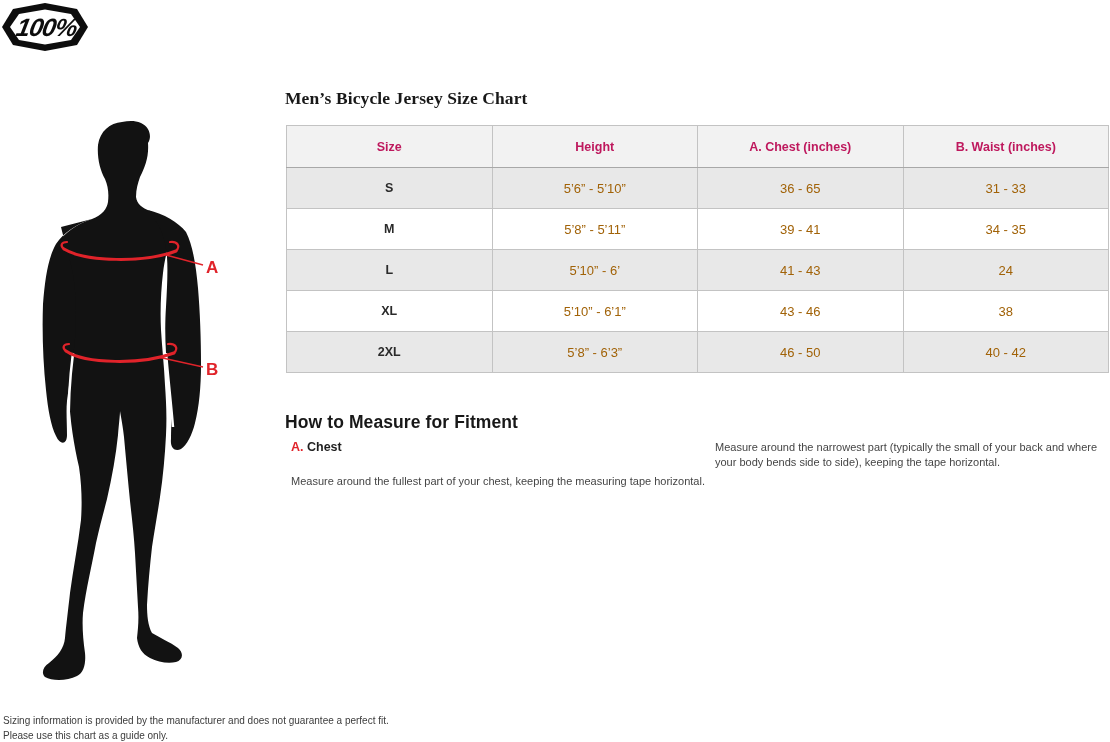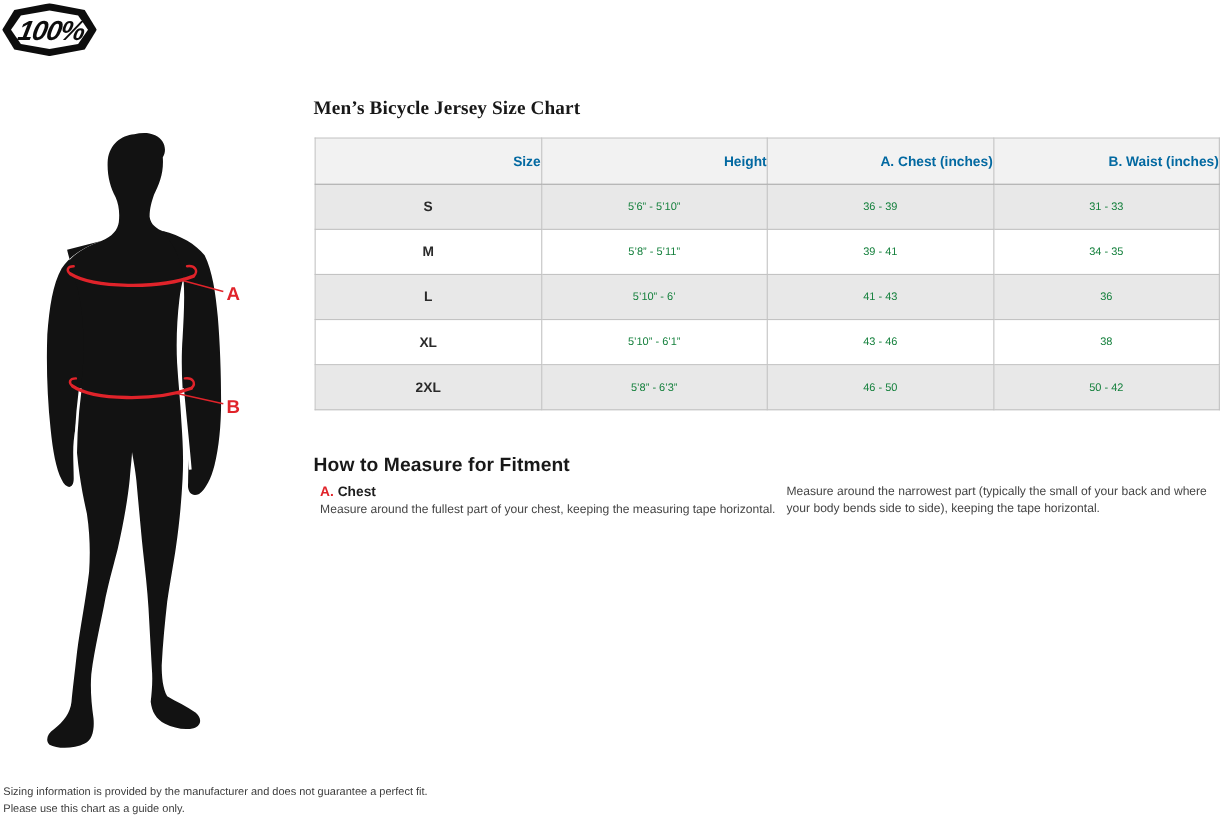--- a/index.html
+++ b/index.html
@@ -36,42 +36,42 @@
   .size-table-wrap { left: 286px; top: 125px; width: 823px; }
   table.size-table {
     width: 100%;
     border-collapse: collapse;
     table-layout: fixed;
     border: 1px solid #adadad;
   }
   table.size-table th {
     height: 42px;
     background: #f2f2f2;
-    font-size: 12.5px; font-weight: 700; color: #0369a1;
+    font-size: 12.5px; font-weight: 700; color: #be185d;
     border: 1px solid #c3c3c3;
     border-bottom: 1px solid #a8a8a8;
-    text-align: right; vertical-align: middle;
+    text-align: center; vertical-align: middle;
   }
   table.size-table td {
     height: 41px;
-    font-size: 10px; color: #15803d;
+    font-size: 13px; color: #a16207;
     border: 1px solid #c3c3c3;
     text-align: center; vertical-align: middle;
   }
   table.size-table td:first-child { font-weight: 700; color: #2a2a2a; font-size: 12.5px; }
   table.size-table tr.alt td { background: #e8e8e8; }
   table.size-table tr.plain td { background: #ffffff; }
 
   
   .measure-col { top: 440px; }
   .measure-col.col-a { left: 291px; width: 418px; }
   .measure-col.col-c { left: 715px; width: 392px; }
   .measure-head {
     font-size: 12.5px; font-weight: 700; color: #1e1e1e;
-    margin-bottom: 2px;
+    margin-bottom: 20px;
   }
   .measure-head .letter { color: #e0232a; }
   .measure-desc {
     font-size: 11px; line-height: 15px; color: #454545;
   }
 
   
   .footer {
     left: 3px; top: 714px;
     font-size: 10px; line-height: 14.5px; color: #3c3c3c;
@@ -198,46 +198,46 @@
         <th>Size</th>
         <th>Height</th>
         <th>A. Chest (inches)</th>
         <th>B. Waist (inches)</th>
       </tr>
     </thead>
     <tbody>
       <tr class="alt">
         <td>S</td>
         <td>5’6” - 5’10”</td>
-        <td>36 - 39</td>
+        <td>36 - 65</td>
         <td>31 - 33</td>
       </tr>
       <tr class="plain">
         <td>M</td>
         <td>5’8” - 5’11”</td>
         <td>39 - 41</td>
         <td>34 - 35</td>
       </tr>
       <tr class="alt">
         <td>L</td>
         <td>5’10” - 6’</td>
         <td>41 - 43</td>
-        <td>36</td>
+        <td>24</td>
       </tr>
       <tr class="plain">
         <td>XL</td>
         <td>5’10” - 6’1”</td>
         <td>43 - 46</td>
         <td>38</td>
       </tr>
       <tr class="alt">
         <td>2XL</td>
         <td>5’8” - 6’3”</td>
         <td>46 - 50</td>
-        <td>50 - 42</td>
+        <td>40 - 42</td>
       </tr>
     </tbody>
   </table>
 </div>
 
 <div class="abs measure-title">How to Measure for Fitment</div>
 
 <div class="abs measure-col col-a">
   <div class="measure-head">
     <span class="letter">A.</span>

